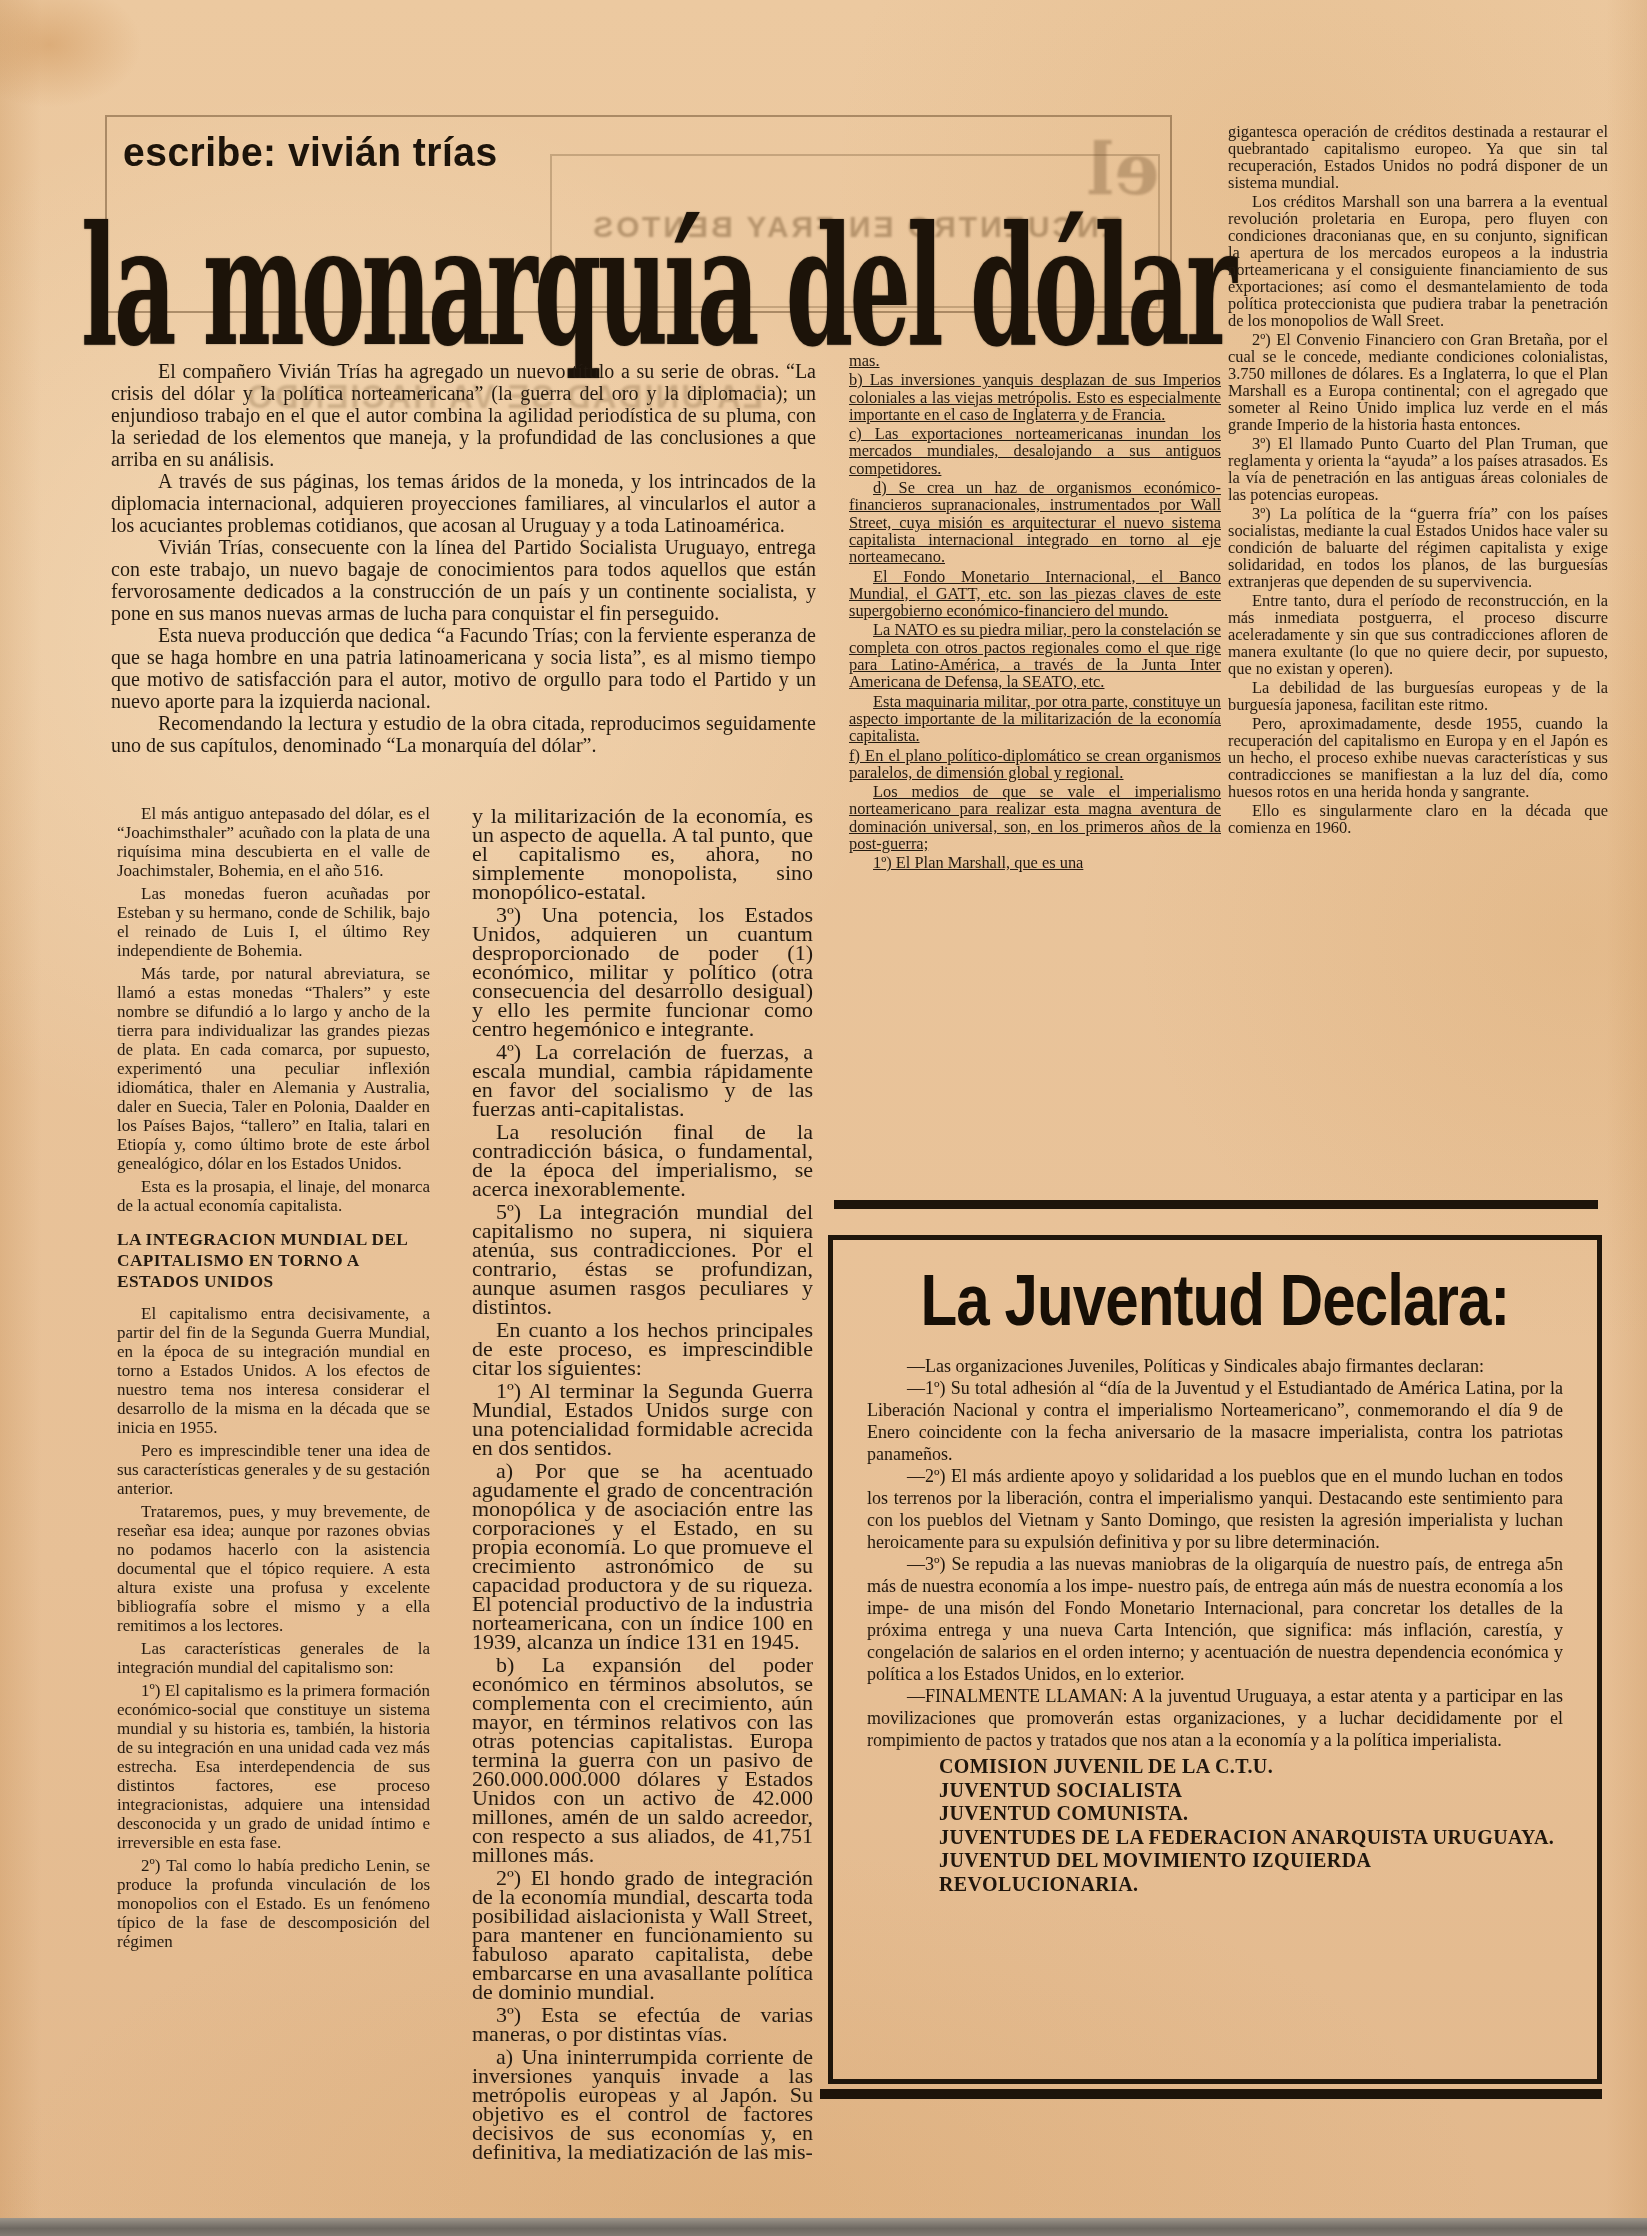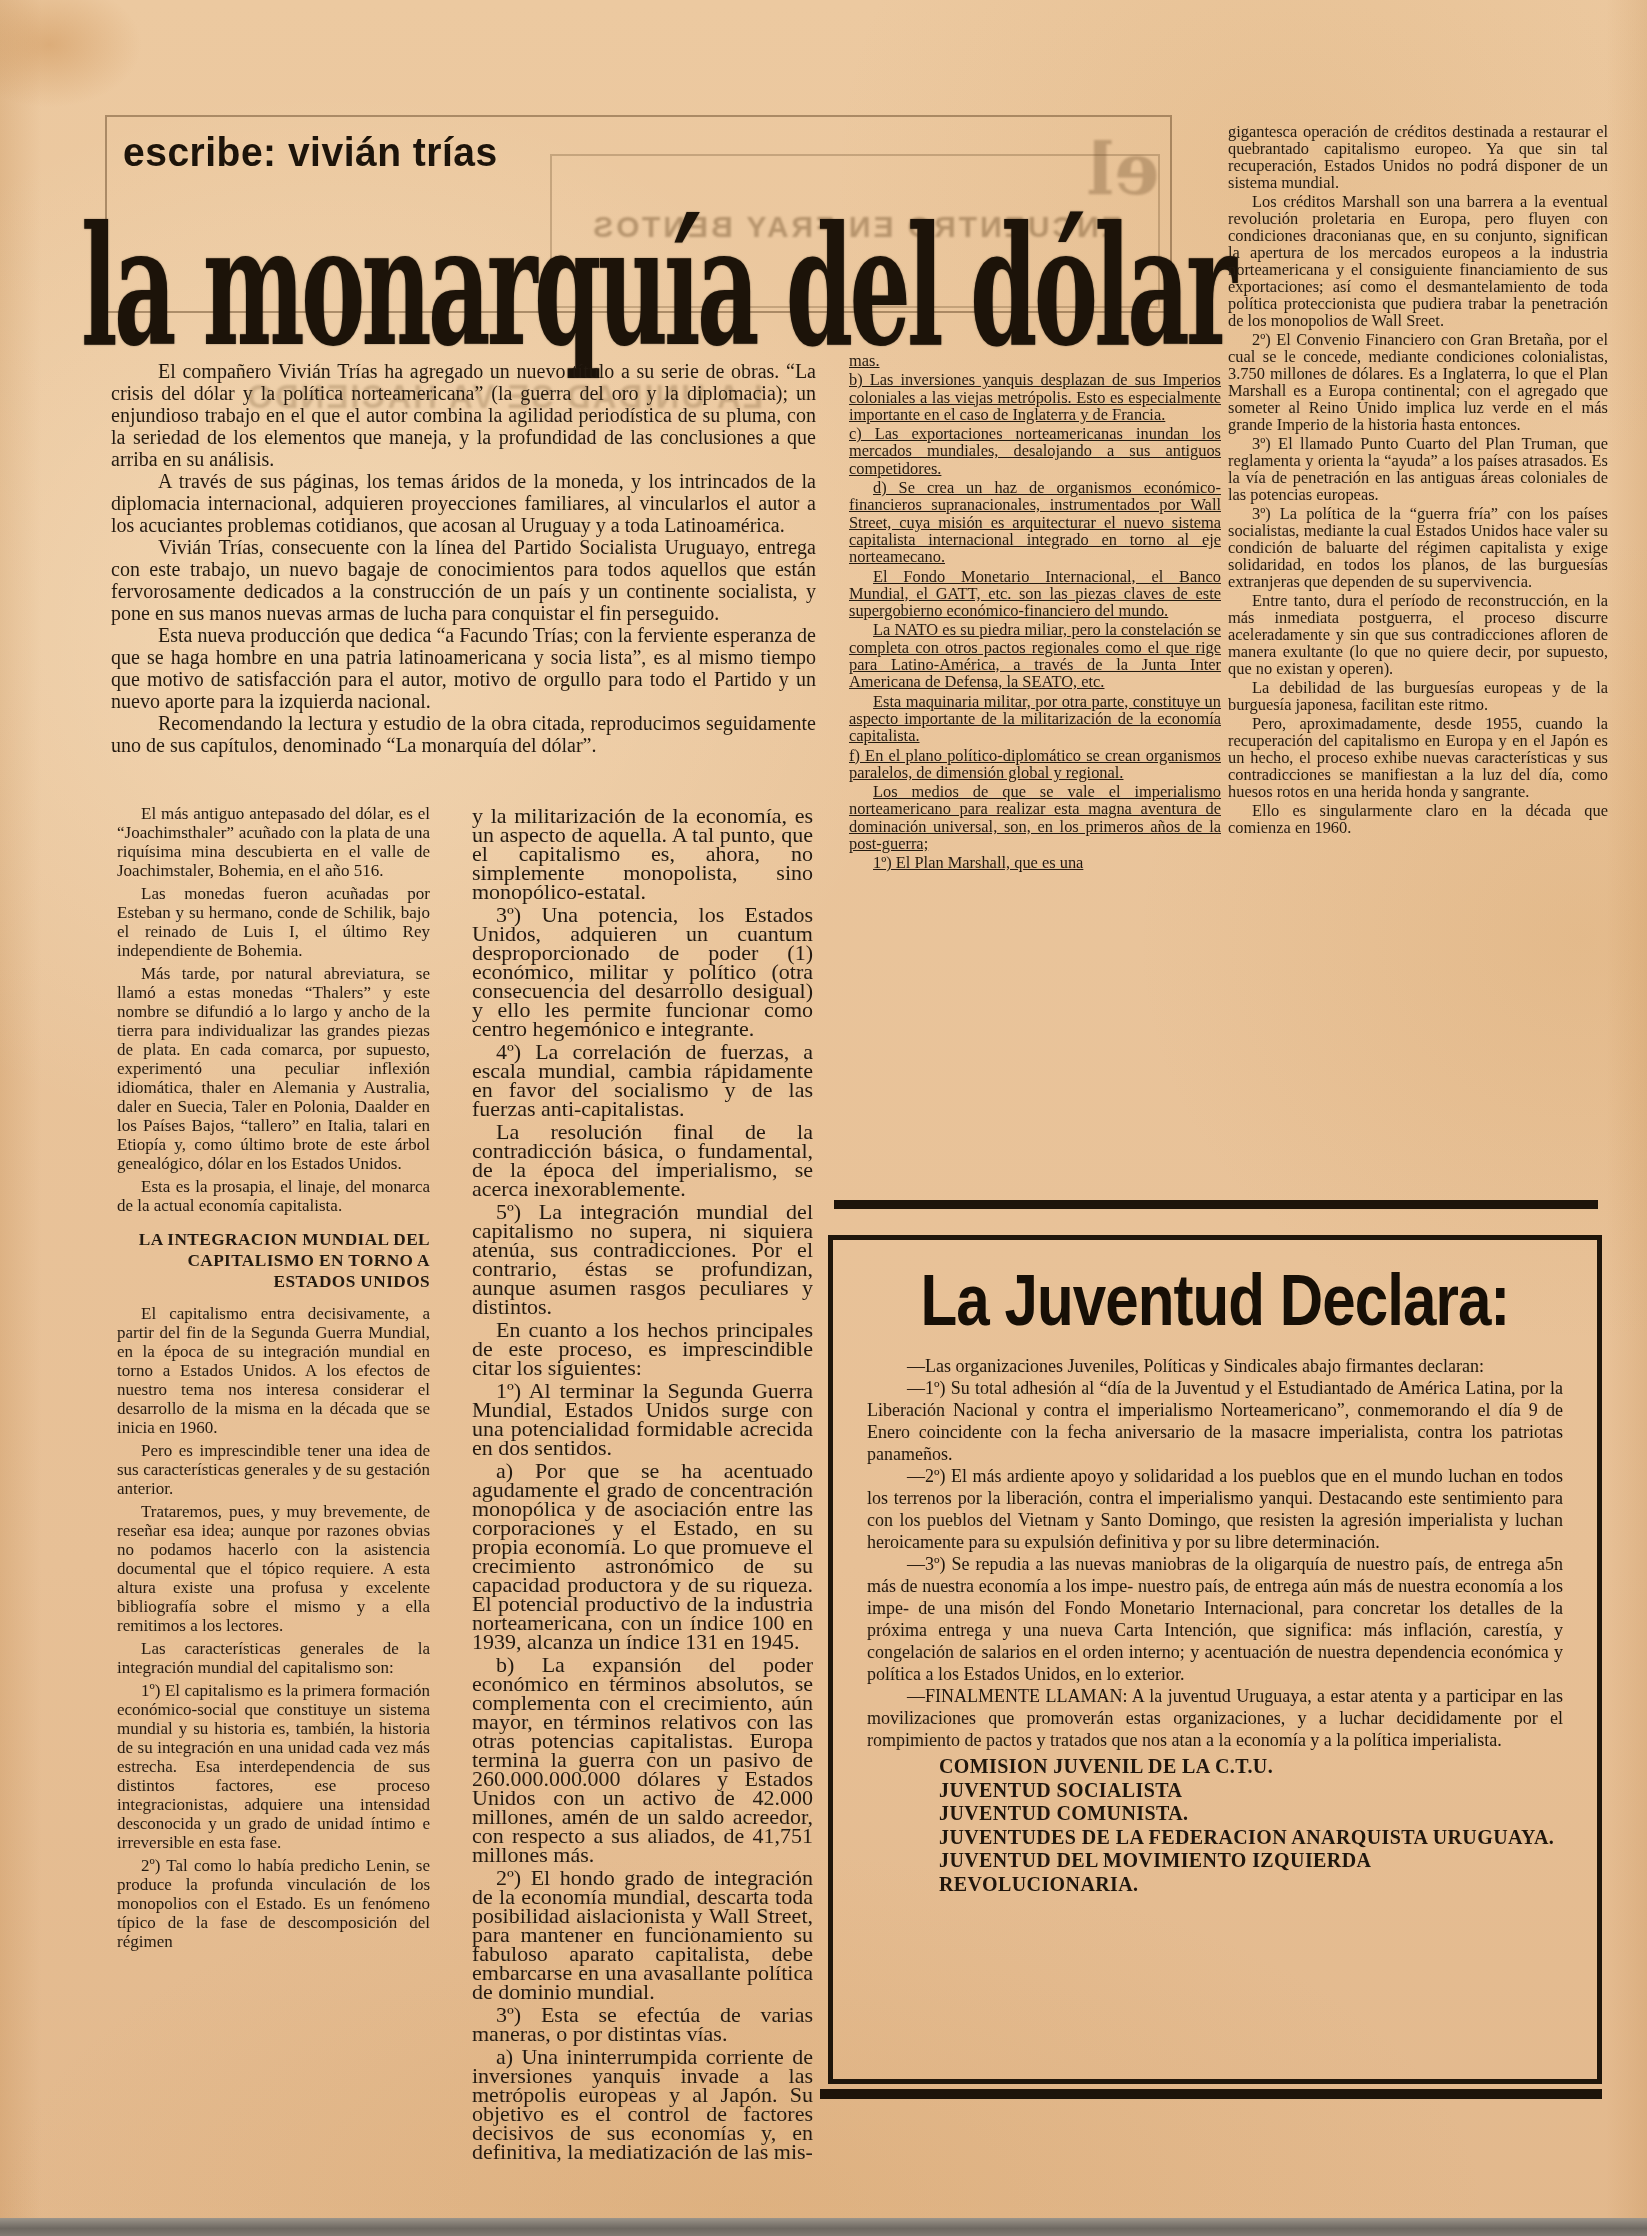--- a/index.html
+++ b/index.html
@@ -40,21 +40,21 @@
   .bleed.stamp{left:554px;top:210px;width:604px;text-align:center;font-size:30px;letter-spacing:3px;color:rgba(105,72,36,.40);}
   .bleed.unity{left:248px;top:378px;width:515px;text-align:center;font-size:33px;letter-spacing:2px;color:rgba(110,78,40,.26);}
   .bleed.corner{left:1087px;top:127px;font-size:71px;color:rgba(112,80,44,.34);font-family:"DejaVu Serif",serif;}
   
   .intro{left:111px;top:360px;width:705px;}
   .intro p{margin:0;font-size:20px;line-height:22px;text-align:justify;text-indent:47px;color:#241a10;}
   
   .col p{margin:0 0 4px;text-align:justify;text-indent:24px;}
   .col p.flush{text-indent:0;}
   .col p.sub{
-    font-weight:bold;text-indent:0;text-align:right;font-size:17.3px;
+    font-weight:bold;text-indent:0;text-align:left;font-size:17.3px;
     line-height:21px;letter-spacing:0.4px;margin:14px 0 12px;
   }
   .col1{left:117px;top:804px;width:313px;font-size:17px;line-height:19px;}
   .col2{left:472px;top:806px;width:341px;font-size:22px;line-height:19px;}
   .col3{left:849px;top:352px;width:372px;font-size:16.4px;line-height:17.3px;}
   .col3 p{margin:0 0 2px;text-decoration:underline;}
   .col4{left:1228px;top:123px;width:380px;font-size:16.4px;line-height:17px;}
   .col4 p{margin:0 0 2px;}
   
   .rule-top{left:834px;top:1200px;width:764px;height:9px;background:#1d140a;}
@@ -96,21 +96,21 @@
       <p>Esta nueva producción que dedica “a Facundo Trías; con la ferviente esperanza de que se haga hombre en una patria latinoamericana y socia lista”, es al mismo tiempo que motivo de satisfacción para el autor, motivo de orgullo para todo el Partido y un nuevo aporte para la izquierda nacional.</p>
       <p>Recomendando la lectura y estudio de la obra citada, reproducimos seguidamente uno de sus capítulos, denominado “La monarquía del dólar”.</p>
     </section>
 
   <section class="abs col col1">
       <p>El más antiguo antepasado del dólar, es el “Joachimsthaler” acuñado con la plata de una riquísima mina descubierta en el valle de Joachimstaler, Bohemia, en el año 516.</p>
       <p>Las monedas fueron acuñadas por Esteban y su hermano, conde de Schilik, bajo el reinado de Luis I, el último Rey independiente de Bohemia.</p>
       <p>Más tarde, por natural abreviatura, se llamó a estas monedas “Thalers” y este nombre se difundió a lo largo y ancho de la tierra para individualizar las grandes piezas de plata. En cada comarca, por supuesto, experimentó una peculiar inflexión idiomática, thaler en Alemania y Australia, daler en Suecia, Taler en Polonia, Daalder en los Países Bajos, “tallero” en Italia, talari en Etiopía y, como último brote de este árbol genealógico, dólar en los Estados Unidos.</p>
       <p>Esta es la prosapia, el linaje, del monarca de la actual economía capitalista.</p>
       <p class="sub">LA INTEGRACION MUNDIAL DEL CAPITALISMO EN TORNO A ESTADOS UNIDOS</p>
-      <p>El capitalismo entra decisivamente, a partir del fin de la Segunda Guerra Mundial, en la época de su integración mundial en torno a Estados Unidos. A los efectos de nuestro tema nos interesa considerar el desarrollo de la misma en la década que se inicia en 1960.</p>
+      <p>El capitalismo entra decisivamente, a partir del fin de la Segunda Guerra Mundial, en la época de su integración mundial en torno a Estados Unidos. A los efectos de nuestro tema nos interesa considerar el desarrollo de la misma en la década que se inicia en 1955.</p>
       <p>Pero es imprescindible tener una idea de sus características generales y de su gestación anterior.</p>
       <p>Trataremos, pues, y muy brevemente, de reseñar esa idea; aunque por razones obvias no podamos hacerlo con la asistencia documental que el tópico requiere. A esta altura existe una profusa y excelente bibliografía sobre el mismo y a ella remitimos a los lectores.</p>
       <p>Las características generales de la integración mundial del capitalismo son:</p>
       <p>1º) El capitalismo es la primera formación económico-social que constituye un sistema mundial y su historia es, también, la historia de su integración en una unidad cada vez más estrecha. Esa interdependencia de sus distintos factores, ese proceso integracionistas, adquiere una intensidad desconocida y un grado de unidad íntimo e irreversible en esta fase.</p>
       <p>2º) Tal como lo había predicho Lenin, se produce la profunda vinculación de los monopolios con el Estado. Es un fenómeno típico de la fase de descomposición del régimen</p>
     </section>
   <section class="abs col col2">
       <p class="flush">y la militarización de la economía, es un aspecto de aquella. A tal punto, que el capitalismo es, ahora, no simplemente monopolista, sino monopólico-estatal.</p>
       <p>3º) Una potencia, los Estados Unidos, adquieren un cuantum desproporcionado de poder (1) económico, militar y político (otra consecuencia del desarrollo desigual) y ello les permite funcionar como centro hegemónico e integrante.</p>
       <p>4º) La correlación de fuerzas, a escala mundial, cambia rápidamente en favor del socialismo y de las fuerzas anti-capitalistas.</p>

